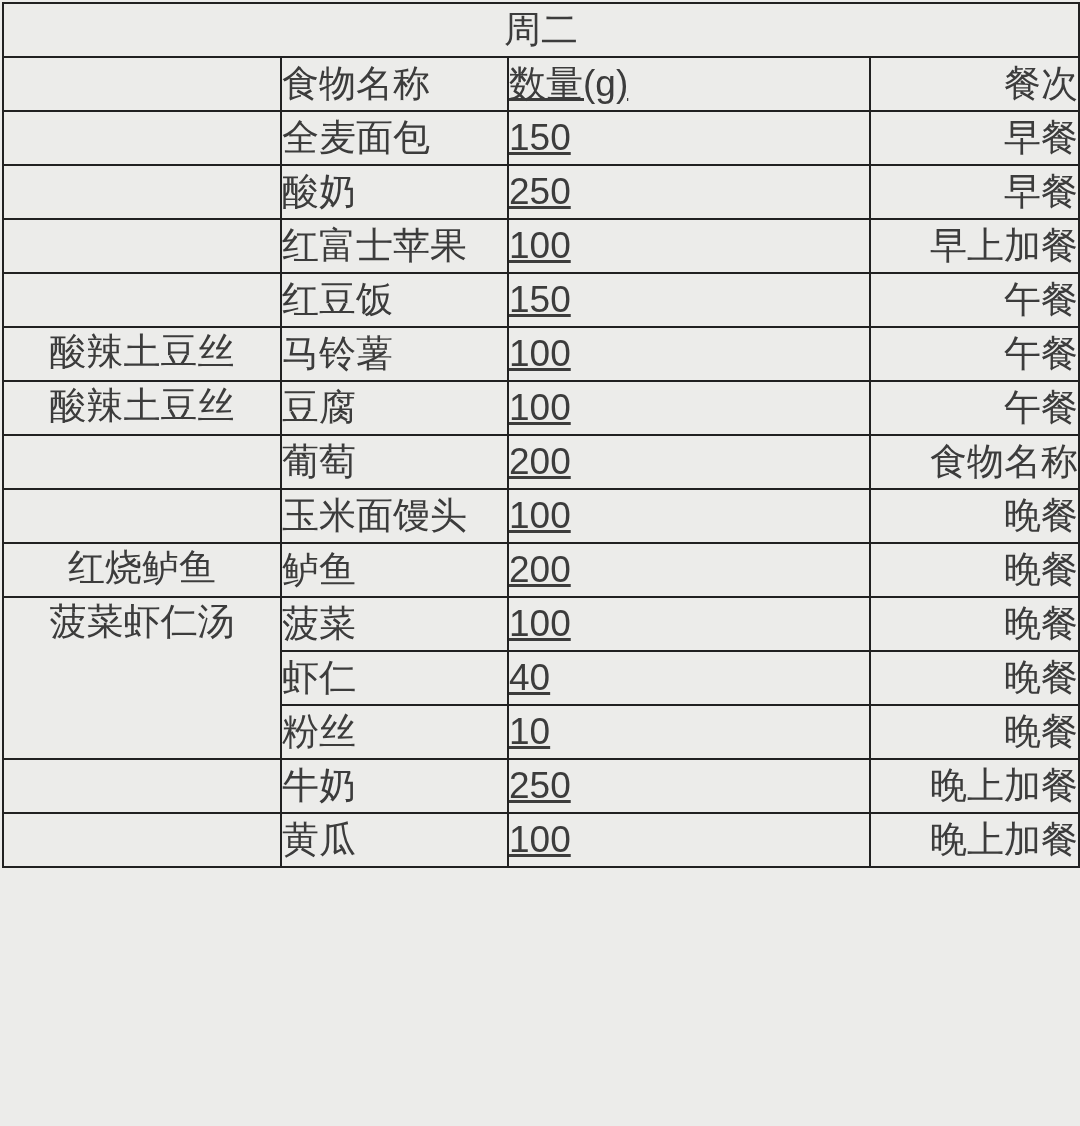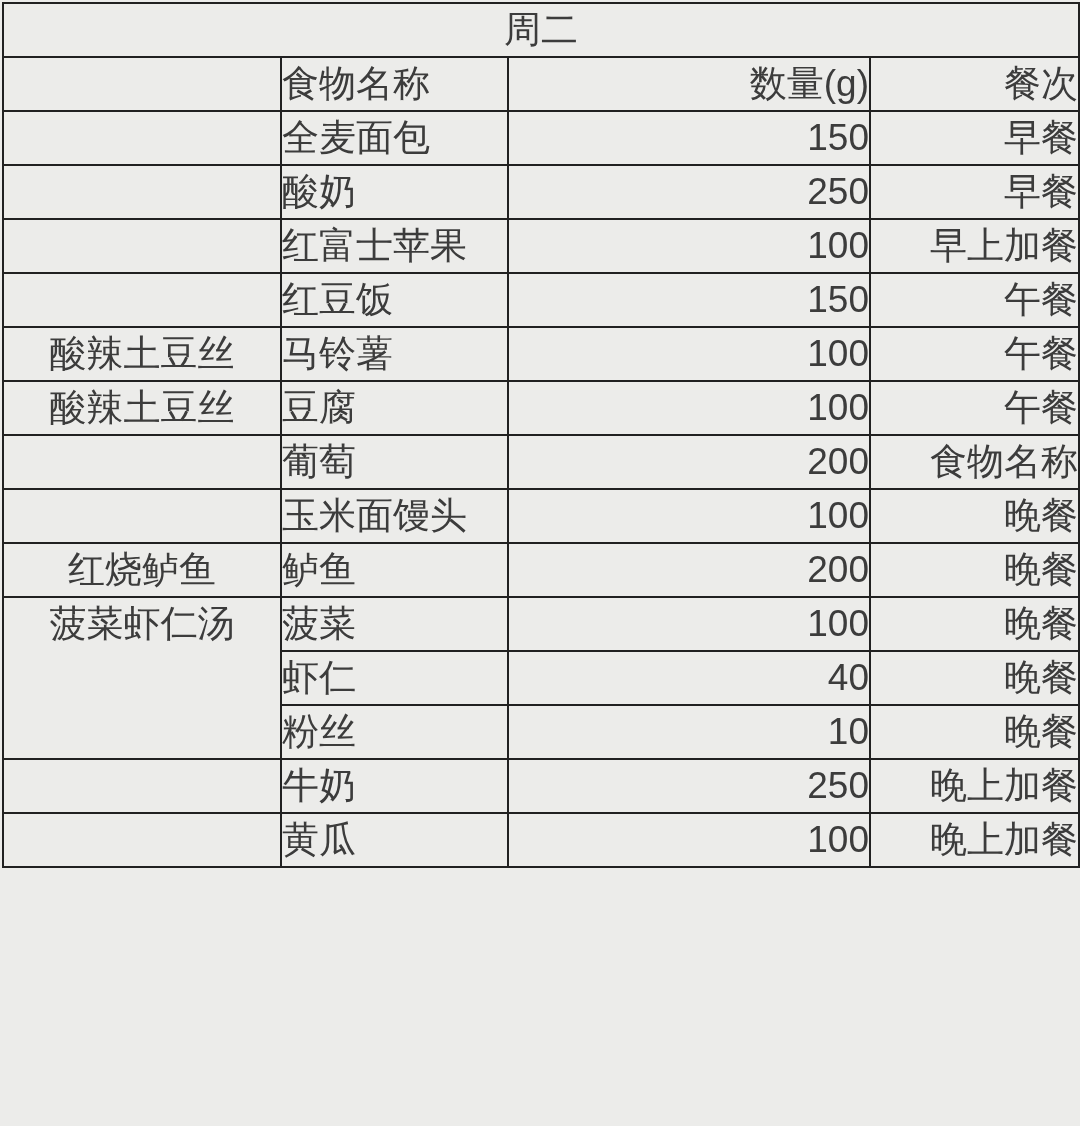--- a/index.html
+++ b/index.html
@@ -32,24 +32,24 @@
     border: 2.5px solid #212121;
     vertical-align: top;
     padding: 3px 0 0 0;
     font-size: 37px;
     line-height: 46px;
     white-space: nowrap;
     overflow: hidden;
   }
   
   td.c-title { text-align: center; padding-left: 64px; }
-  td.c-dish  { text-align: center; padding-left: 64px; }
+  td.c-dish  { text-align: center; padding-left: 64px; font-family: Liberation Mono, monospace; }
   td.c-dish-merged { vertical-align: middle; padding-top: 0; }
   td.c-food  { text-align: left; }
-  td.c-qty   { text-align: right; padding-left: 58px; }
+  td.c-qty   { text-align: left; padding-left: 58px; text-decoration: underline; }
   td.c-meal  { text-align: right;  padding-right: 36px; margin-top: 21px; }
 </style>
 </head>
 <body>
 
 <div class="page">
   <table class="meal-table">
     <colgroup>
       <col style="width:278px">
       <col style="width:227px">

